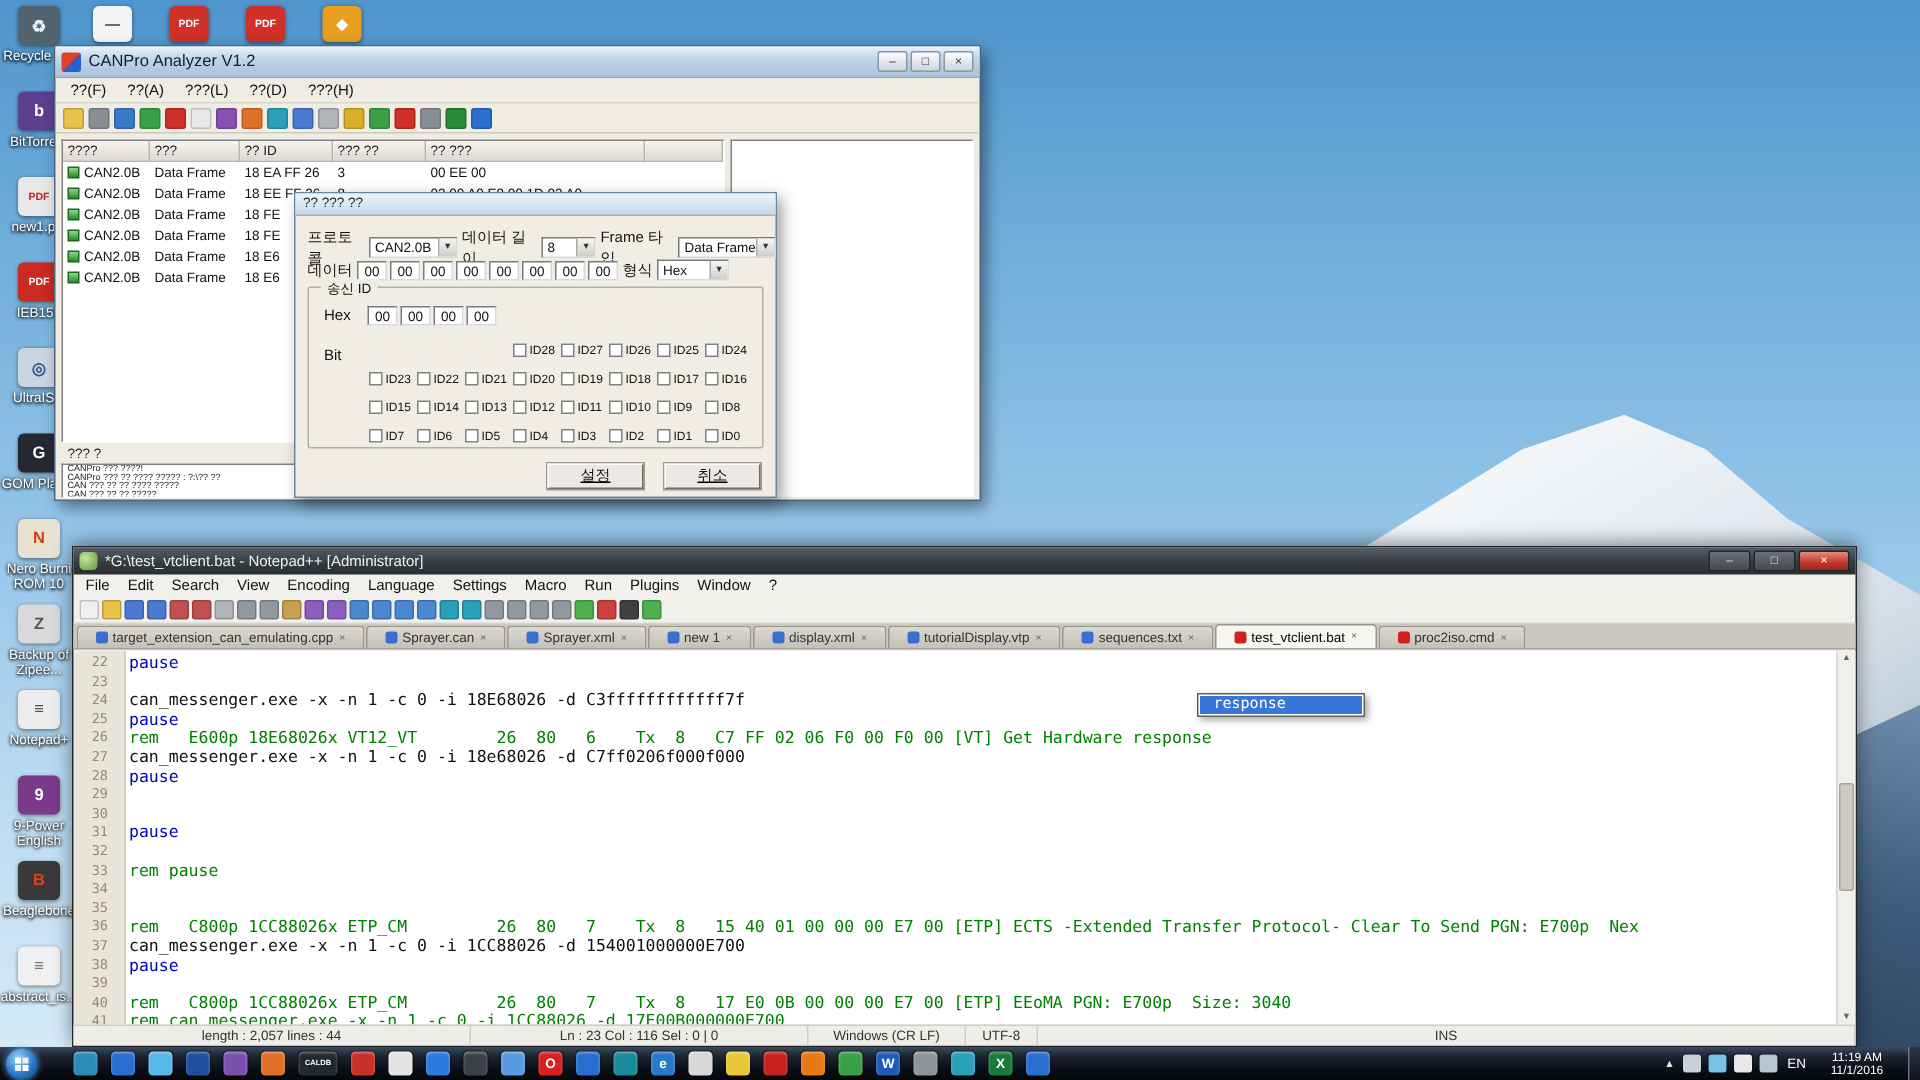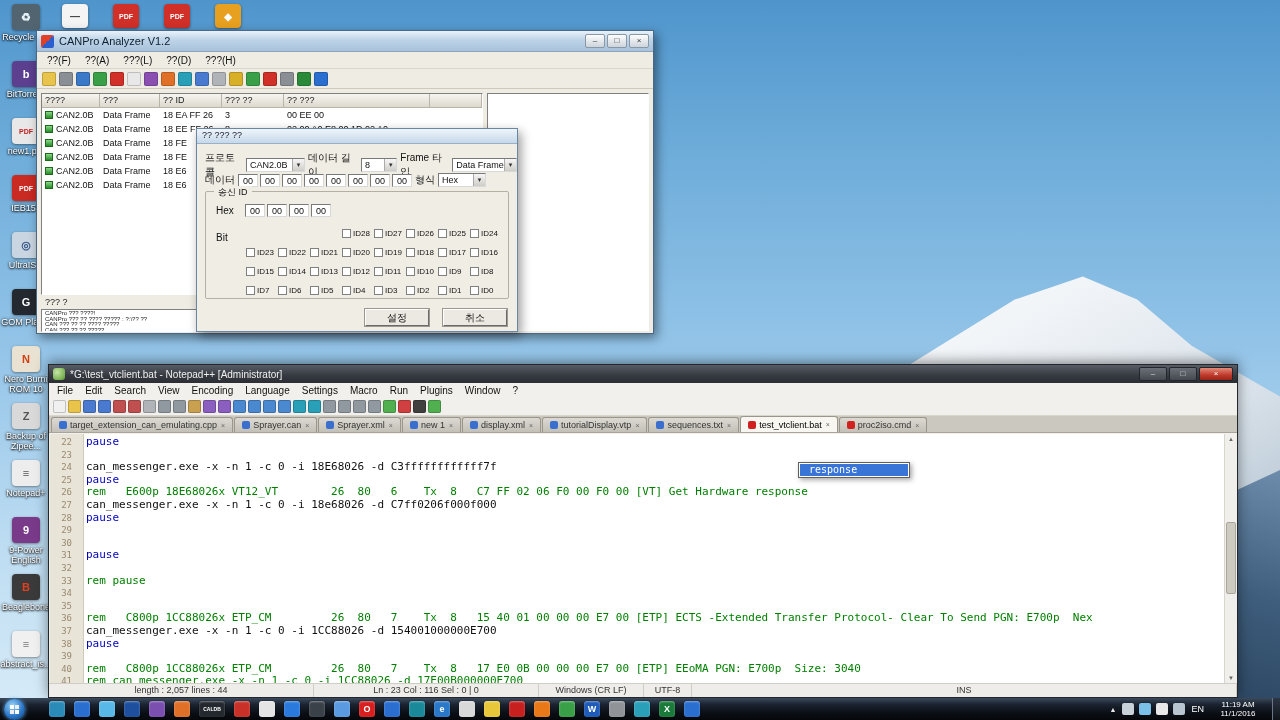--- a/index.html
+++ b/index.html
@@ -81,39 +81,39 @@
   #sendid { position:absolute; left:8px; top:62px; width:304px; height:108px; border:1px solid #b4b0a4; border-radius:2px; }
   #sendid .legend { position:absolute; top:-6px; left:8px; background:#f0ede4; padding:0 4px; font-size:9px; color:#111; }
   .fs-row { position:absolute; display:flex; gap:3px; align-items:center; font-size:10px; color:#111; }
   #hex-row { left:10px; top:12px; } #hex-row .lbl { width:26px; }
   #bit-label { position:absolute; left:10px; top:40px; font-size:10px; color:#111; }
   #bit-grid { position:absolute; left:40px; top:32px; }
   .bitrow { display:flex; height:19px; align-items:center; }
   .bitcell { width:32px; display:flex; align-items:center; gap:2px; }
   .cb { width:9px; height:9px; background:#fff; border:1px solid #808080; flex:none; }
   .cblbl { font-size:8px; color:#111; }
-  #dbtns { position:absolute; left:0; right:10px; top:180px; display:flex; justify-content:flex-end; gap:14px; }
+  #dbtns { position:absolute; left:0; right:10px; top:180px; display:flex; justify-content:flex-end; gap:14px;text-decoration:underline; }
   .btn { width:64px; height:17px; background:#ece9e2; border:1px solid; border-color:#fff #6a6a6a #6a6a6a #fff;
     box-shadow:0 0 0 1px #9a9890; font-size:10px; text-align:center; line-height:15px; color:#111; }
 
   
   #npp { position:absolute; left:48px; top:364px; width:1190px; height:334px; background:#f2f0ec;
     border:1px solid #23272c; box-shadow:0 -2px 12px rgba(0,0,0,.45); z-index:30; }
   #npp .tbar2 { height:18px; background:linear-gradient(#585d66,#353940 60%,#2b2e33); display:flex; align-items:center; padding:0 4px; }
   #npp .nicon { width:12px; height:12px; border-radius:3px; background:radial-gradient(circle at 35% 35%,#c4e6a4,#5b9b31); margin-right:5px; flex:none; }
   #npp .ttext2 { color:#f0f0f0; font-size:10px; flex:1; white-space:nowrap; overflow:hidden; }
   .wbtn2 { width:28px; height:14px; border:1px solid #23262b; background:linear-gradient(#6b7078,#45494f);
     color:#ddd; font-size:8px; text-align:center; line-height:12px; border-radius:2px; }
   .wbtn2.close { width:34px; background:linear-gradient(#e28b7a,#c0392b 60%,#99251a); color:#fff; }
   #npp .menubar2 { height:15px; display:flex; align-items:center; padding-left:2px; }
   #npp .menubar2 .mi { font-size:10px; padding:1px 6px; }
   #npp .toolbar2 { height:18px; display:flex; align-items:center; gap:2px; padding-left:4px; border-bottom:1px solid #d8d5cd; }
   .tbicon2 { width:13px; height:13px; border-radius:2px; box-shadow:inset 0 0 0 1px rgba(0,0,0,.2); flex:none; }
   #npp-tabs { height:17px; display:flex; align-items:flex-end; background:#cbc8c0; border-bottom:1px solid #a8a49a; padding-left:2px; overflow:hidden; }
-  .tab { display:flex; align-items:center; gap:3px; height:15px; padding:0 7px; background:linear-gradient(#dcd9d2,#c3c0b8);
+  .tab { display:flex; align-items:center; gap:3px; height:15px; padding:0 12px; background:linear-gradient(#dcd9d2,#c3c0b8);
     border:1px solid #9a968c; border-bottom:none; border-radius:3px 3px 0 0; font-size:9px; color:#333; margin-right:1px; white-space:nowrap; }
   .tab.active { background:#f8f6f1; height:16px; color:#000; }
   .dot { width:8px; height:8px; border-radius:2px; flex:none; }
   .tx { font-size:7px; color:#666; margin-left:1px; }
   #npp-editor { position:absolute; left:1px; top:69px; right:1px; bottom:14px; background:#fff; overflow:hidden; }
   #gutter-bg { position:absolute; left:0; top:0; width:34px; height:100%; background:#e8e4d8; border-right:1px solid #cfcabc; }
   #npp-code { position:absolute; left:0; top:2px; right:14px; }
   .cl { display:flex; height:12.6px; }
   .ln { width:28px; padding-right:6px; text-align:right; font:9px/12.6px "DejaVu Sans Mono",monospace; color:#9a8a70; flex:none; }
   .ct { font:11px/12.6px "DejaVu Sans Mono",monospace; white-space:pre; padding-left:8px; }

